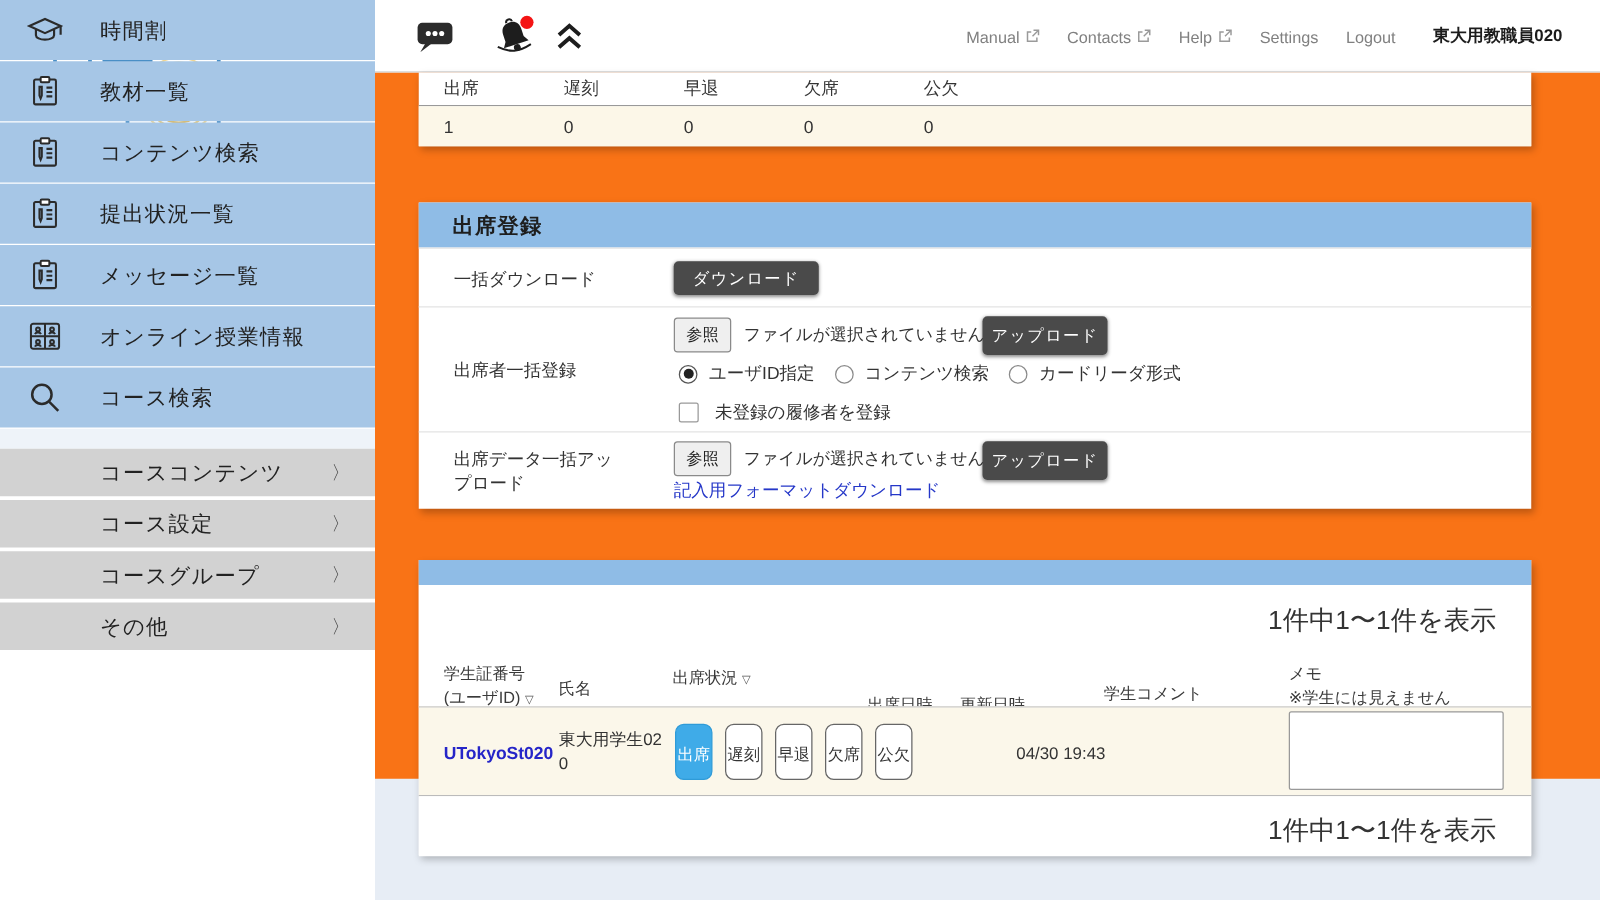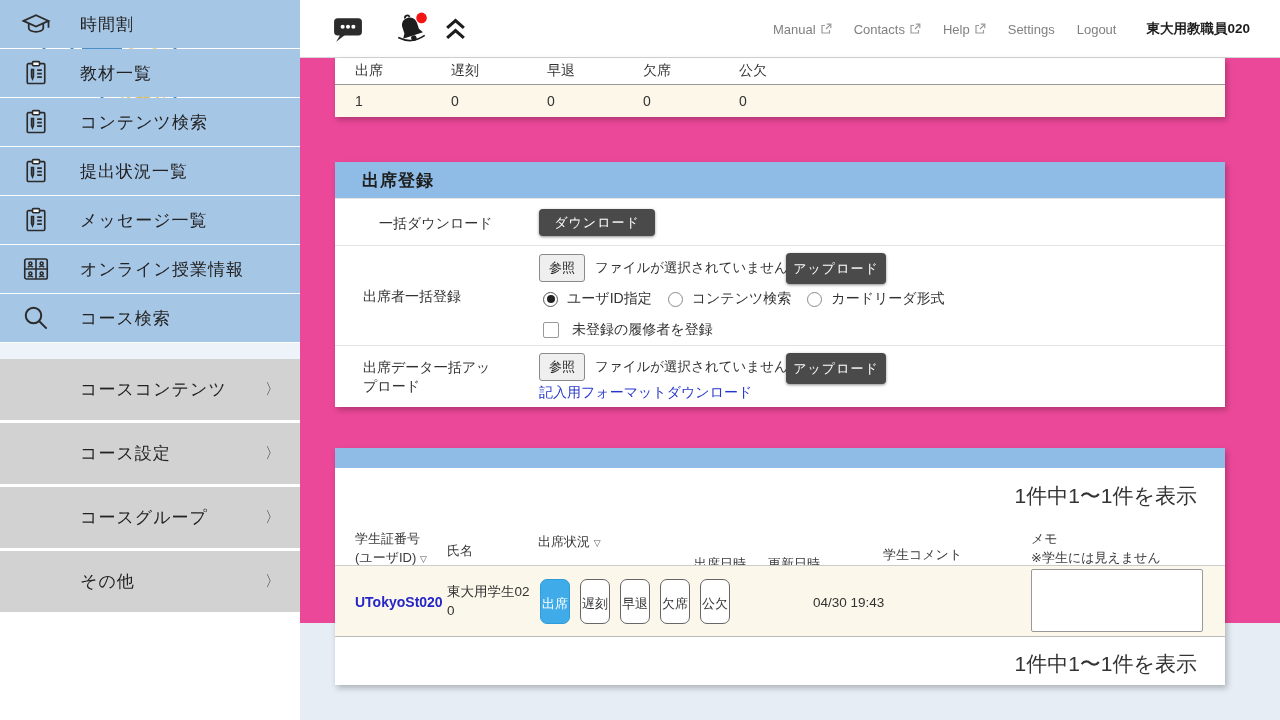--- a/index.html
+++ b/index.html
@@ -9,26 +9,26 @@
 
   
   #sidebar { position:absolute; left:0; top:0; width:300px; height:720px; background:#fff; }
   .logo-wrap { position:absolute; left:0; top:0; width:300px; height:161px; background:#fff; }
   .logo-svg { position:absolute; left:30px; top:40px; }
   .back-btn { position:absolute; left:262px; top:114px; width:28px; height:28px; border:2px solid #8f8f8f; border-radius:50%; background:#fff; display:flex; align-items:center; justify-content:center; cursor:pointer; }
   .nav-item { position:relative; height:48px; margin-bottom:1px; background:#a6c6e6; display:flex; align-items:center; cursor:pointer; }
   .nav-item .ic { width:32px; height:32px; margin-left:20px; display:flex; align-items:center; justify-content:center; }
   .nav-item .lbl { margin-left:28px; font-size:17px; color:#222; letter-spacing:1px; }
   .nav-strip { height:16px; background:#eef3f9; }
-  .nav2-item { position:relative; height:61px; margin-bottom:3px; background:#d2d2d2; display:flex; align-items:center; cursor:pointer; }
+  .nav2-item { position:relative; height:38px; margin-bottom:3px; background:#d2d2d2; display:flex; align-items:center; cursor:pointer; }
   .nav2-item .lbl { margin-left:80px; font-size:17px; color:#222; letter-spacing:1px; }
   .nav2-item .chev { position:absolute; right:20px; font-size:15px; color:#444; }
 
   
-  #main { position:absolute; left:300px; top:0; width:980px; height:623px; background:#ec4899; }
+  #main { position:absolute; left:300px; top:0; width:980px; height:623px; background:#f97316; }
   #topbar { position:absolute; left:0; top:0; width:980px; height:58px; background:#fff; border-bottom:1px solid #d4d4d4; }
   .tb-icon { position:absolute; top:0; height:58px; display:flex; align-items:center; cursor:pointer; }
   .tb-links { position:absolute; right:0; top:0; height:58px; display:flex; align-items:center; gap:22px; padding-right:30px; }
   .tb-link { font-size:13px; color:#808080; cursor:pointer; display:flex; align-items:center; gap:4px; }
   .tb-user { font-size:13.5px; color:#1c1c1c; font-weight:bold; margin-left:8px; }
 
   .panel { position:absolute; left:35px; width:890px; background:#fff; box-shadow:2px 3px 6px rgba(0,0,0,0.25); }
 
   
   #summary { top:58px; height:59px; }
@@ -282,21 +282,21 @@
         <span class="sum-cell">0</span>
         <span class="sum-cell">0</span>
         <span class="sum-cell">0</span>
       </div>
     </div>
 
     <div id="attform" class="panel">
       <div class="form-title">出席登録</div>
 
       <div class="form-row" style="height:47px;">
-        <span class="row-label" style="top:16px;margin-left:16px;">一括ダウンロード</span>
+        <span class="row-label" style="top:16px;">一括ダウンロード</span>
         <button class="btn-dark" style="position:absolute; left:204px; top:10px; width:116px; height:27px;">ダウンロード</button>
       </div>
 
       <div class="form-row" style="height:100px;">
         <span class="row-label" style="top:42px;">出席者一括登録</span>
         <div class="file-line" style="top:8px;">
           <button class="btn-browse">参照</button>
           <span class="file-text">ファイルが選択されていません。</span>
         </div>
         <button class="btn-dark" style="position:absolute; left:451px; top:7px; width:100px; height:31px;">アップロード</button>

